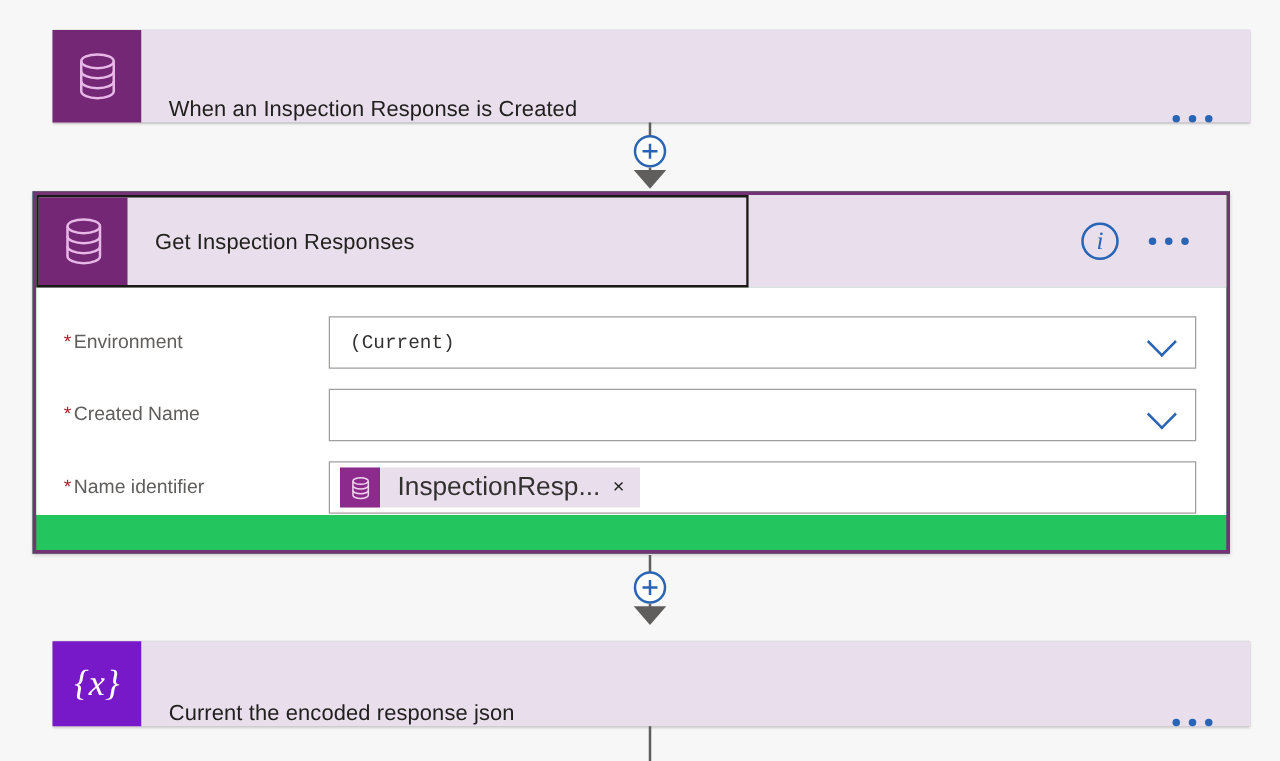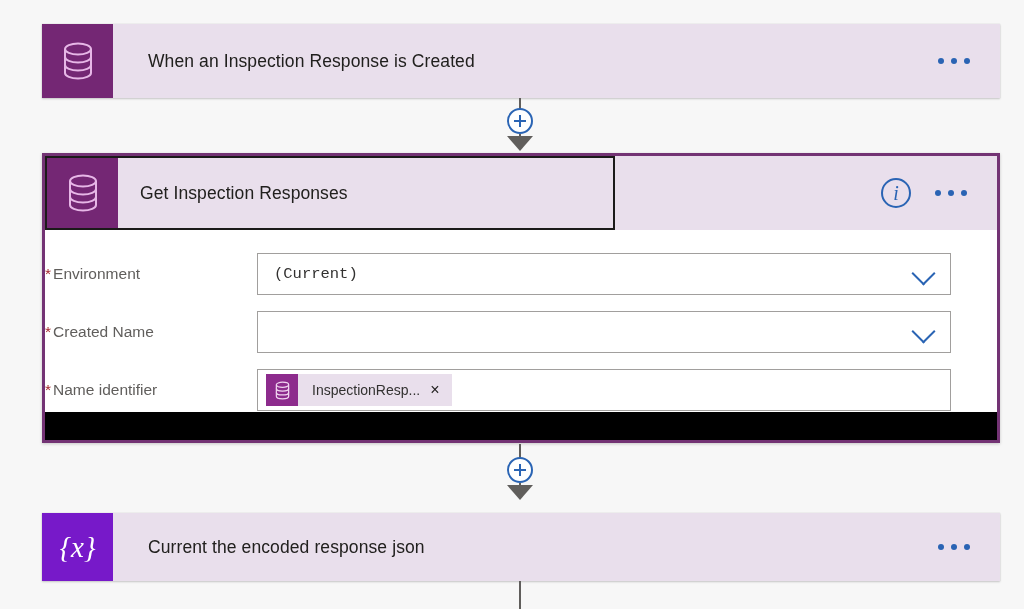--- a/index.html
+++ b/index.html
@@ -23,24 +23,23 @@
   
   .card {
     position: absolute;
     box-sizing: border-box;
     background: #e9dfec;
     box-shadow: 0 1px 2px rgba(0,0,0,0.18), 0 0 1px rgba(0,0,0,0.18);
   }
 
   .card-header {
     display: flex;
-    align-items: center;
+    align-items: flex-end;
     height: 100%;
     box-sizing: border-box;
-    gap: 13px;
   }
 
   .icon-tile {
     width: 71px;
     flex: 0 0 71px;
     align-self: stretch;
     display: flex;
     align-items: center;
     justify-content: center;
   }
@@ -75,25 +74,25 @@
   
   #trigger-card {
     left: 42px;
     top: 24px;
     width: 958px;
     height: 74px;
   }
 
   
   #selected-card {
-    left: 42px;
+    left: 26px;
     top: 153px;
     width: 958px;
     height: 290px;
-    background: #000000;
+    background: #22c55e;
     border: 3px solid #733374;
     box-shadow: 0 1px 3px rgba(0,0,0,0.2);
     padding: 0;
   }
   #selected-card .header-row {
     height: 74px;
     display: flex;
     align-items: stretch;
     background: #e9dfec;
   }
@@ -133,20 +132,21 @@
   .card-body {
     background: #ffffff;
     padding: 22px 0 0 0;
   }
 
   .field-row {
     display: flex;
     align-items: center;
     height: 44px;
     margin-bottom: 14px;
+    padding-left: 22px;
   }
   .field-label {
     width: 212px;
     flex: 0 0 212px;
     font-size: 15.5px;
     color: #605e5c;
     white-space: nowrap;
   }
   .field-label .req {
     color: #a4262c;
@@ -194,21 +194,21 @@
   .token-icon {
     width: 32px;
     height: 32px;
     background: #8d2b8d;
     display: flex;
     align-items: center;
     justify-content: center;
     flex: 0 0 32px;
   }
   .token-text {
-    font-size: 14px;
+    font-size: 21px;
     color: #323130;
     padding: 0 10px 0 14px;
     white-space: nowrap;
   }
   .token-close {
     font-size: 16px;
     color: #201f1e;
     padding-right: 12px;
     line-height: 1;
     cursor: pointer;

